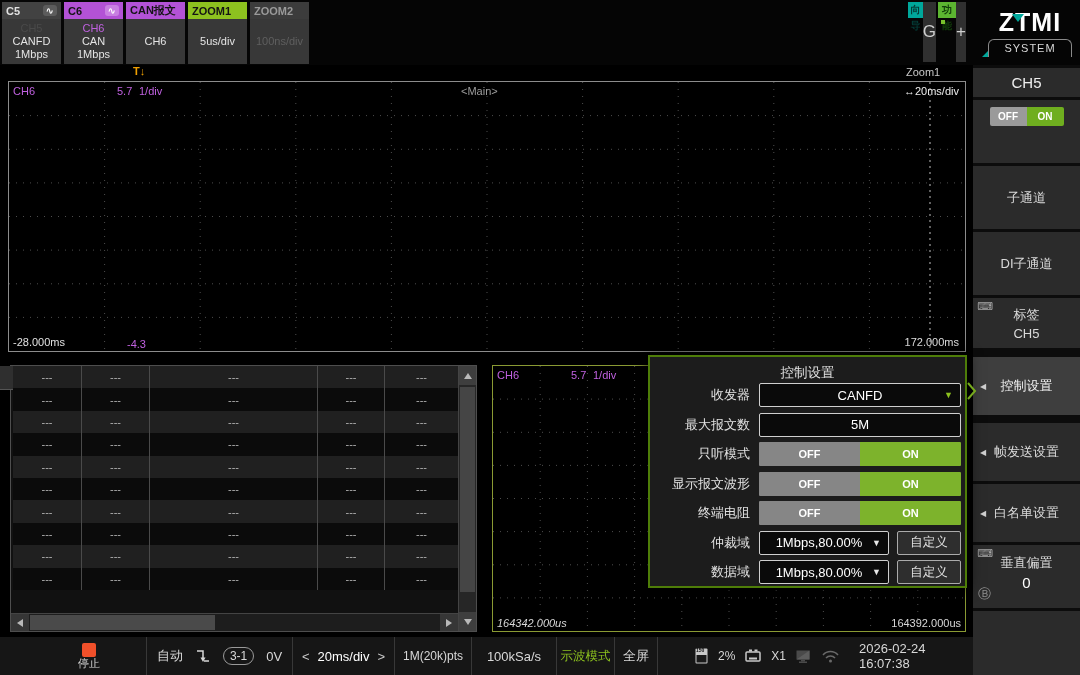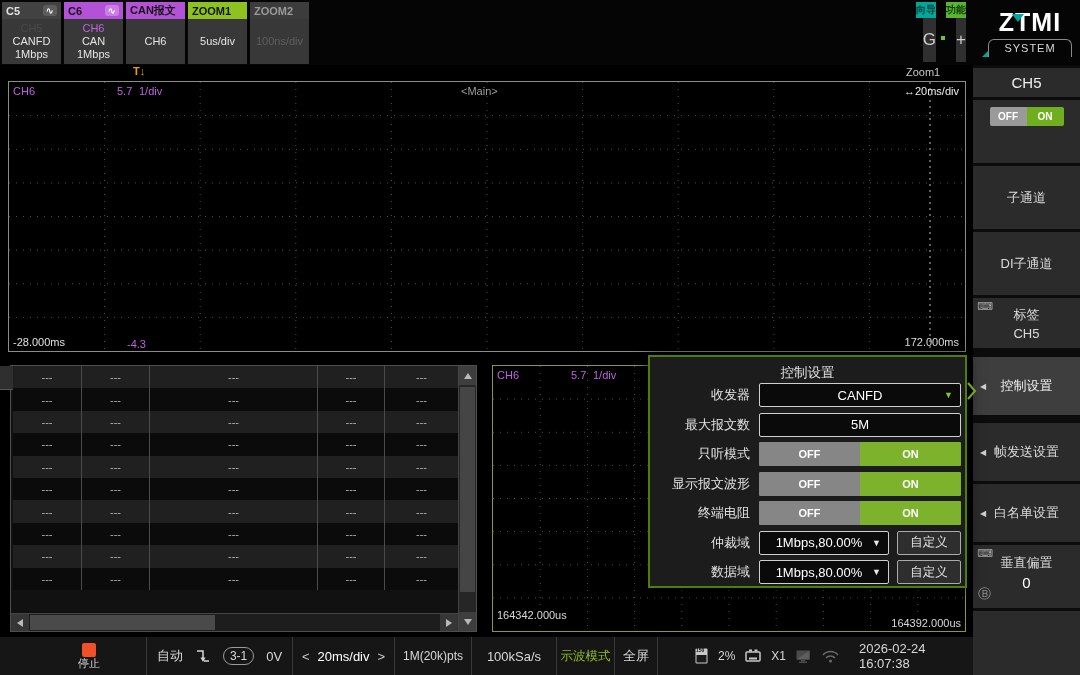--- a/index.html
+++ b/index.html
@@ -15,21 +15,21 @@
   .th-purple{background:#b352d6;color:#141414;}
   .th-green{background:#8dc21f;color:#141414;}
   .th-gray2{background:#3c3c3c;color:#9a9a9a;}
   .wave-ico{font-size:10px;line-height:11px;padding:0 3px;border-radius:3px;background:#5c5c5c;color:#fff;}
   .th-purple .wave-ico{background:#c97fe2;color:#fff;}
   .tb{flex:1;background:#383838;display:flex;flex-direction:column;align-items:center;justify-content:center;color:#e4e4e4;font-size:11px;line-height:13px;}
   .tb .dim{color:#4a4a4a;}
   .tb .chpurple{color:#c061e0;}
   .tb .dim2{color:#5f5f5f;}
   .mini-tabs{position:absolute;left:908px;top:2px;display:flex;gap:2px;}
-  .mini{width:28px;height:60px;display:flex;flex-direction:column;align-items:flex-end;}
+  .mini{width:28px;height:60px;display:flex;flex-direction:row;}
   .mh{height:16px;font-size:10px;text-align:center;line-height:16px;font-weight:bold;}
   .mh-teal{background:#00a79b;color:#043b37;}
   .mh-green{background:#5cb531;color:#12400a;}
   .mb{flex:1;background:#303030;display:flex;align-items:center;justify-content:center;color:#cfcfcf;font-size:17px;position:relative;}
   .gdot{position:absolute;width:4px;height:4px;background:#79c12c;left:18px;top:18px;}
   .logo{position:absolute;left:982px;top:8px;width:96px;text-align:center;}
   .logo-text{color:#fff;font-size:25px;font-weight:bold;letter-spacing:1px;position:relative;display:inline-block;}
   .logo-tri{position:absolute;left:30px;top:6px;width:0;height:0;border-left:6px solid transparent;border-right:6px solid transparent;border-top:8px solid #00a79b;}
   .system-box{margin:2px auto 0;width:82px;height:17px;border:1px solid #8a8a8a;border-bottom:none;border-radius:6px 6px 0 0;color:#d8d8d8;font-size:11px;letter-spacing:1px;line-height:17px;text-align:center;position:relative;}
   .sys-tri{position:absolute;left:-7px;bottom:0;width:0;height:0;border-left:6px solid transparent;border-bottom:6px solid #00a79b;}
@@ -363,21 +363,21 @@
         <line y1="66.3" y2="66.3" x1="0" x2="472" class="gl"></line>
         <line y1="99.4" y2="99.4" x1="0" x2="472" class="gl"></line>
         <line y1="132.5" y2="132.5" x1="0" x2="472" class="gl"></line>
         <line y1="165.6" y2="165.6" x1="0" x2="472" class="gl"></line>
         <line y1="198.8" y2="198.8" x1="0" x2="472" class="gl"></line>
         <line y1="231.9" y2="231.9" x1="0" x2="472" class="gl"></line>
       </svg>
     <span class="wave-label purple" style="left:4px;top:3px;">CH6</span>
     <span class="wave-label purple" style="left:78px;top:3px;">5.7</span>
     <span class="wave-label purple" style="left:100px;top:3px;">1/div</span>
-    <span class="wave-label" style="left:4px;bottom:10px;color:#d8d8d8;">164342.000us</span>
+    <span class="wave-label" style="left:4px;bottom:2px;color:#d8d8d8;font-style:italic;">164342.000us</span>
     <span class="wave-label" style="right:4px;bottom:2px;color:#d8d8d8;">164392.000us</span>
   </div>
 
   <div class="dialog">
     <div class="dtitle">控制设置</div>
 
     <div class="drow">
       <div class="dlabel">收发器</div>
       <div class="dctrl">
         <div class="dd">

